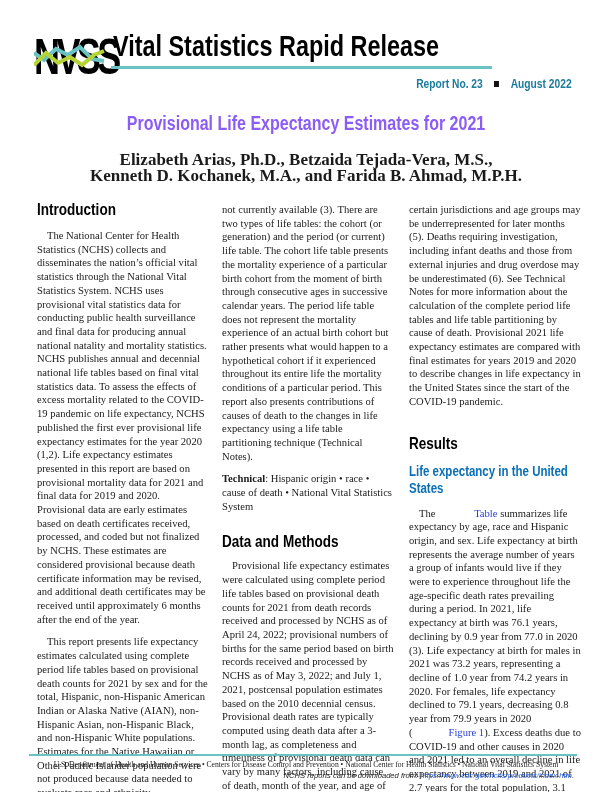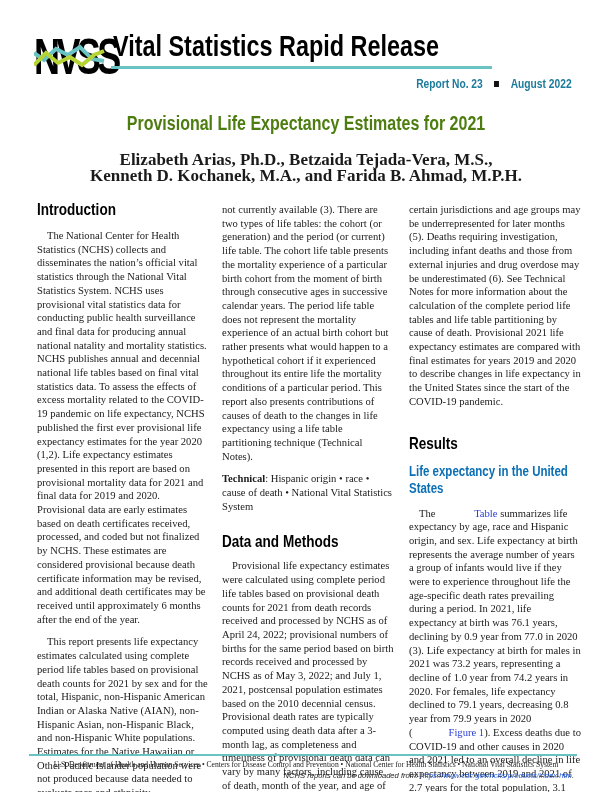--- a/index.html
+++ b/index.html
@@ -13,21 +13,21 @@
   .logo svg { position: absolute; left: 0; top: 0; }
   .series-title { position: absolute; left: 113px; top: 29px; font-family: "Liberation Sans", sans-serif;
                   font-weight: bold; font-size: 30px; color: #000; transform: scaleX(0.78);
                   transform-origin: left top; white-space: nowrap; letter-spacing: 0px; }
   .teal-rule { position: absolute; left: 111px; top: 66px; width: 381px; height: 3px; background: #69c3c3; }
   .report-meta { position: absolute; right: 40px; top: 77px; font-family: "Liberation Sans", sans-serif;
                  font-weight: bold; font-size: 12.5px; color: #1b7b9c; white-space: nowrap;
                  transform: scaleX(0.82); transform-origin: right top; }
   .report-meta .sq { display: inline-block; width: 6px; height: 6px; background: #111; margin: 0 14px 1px 14px; vertical-align: middle; }
   .doc-title { position: absolute; left: 0; width: 612px; top: 112px; text-align: center;
-               font-family: "Liberation Sans", sans-serif; font-weight: bold; font-size: 20px; color: #4d7c0f; }
+               font-family: "Liberation Sans", sans-serif; font-weight: bold; font-size: 20px; color: #8b5cf6; }
   .doc-title span { display: inline-block; transform: scaleX(0.8); transform-origin: center top; white-space: nowrap; }
   .authors { position: absolute; left: 90px; width: 432px; top: 152px; text-align: center;
              font-family: "Liberation Serif", serif; font-weight: bold; font-size: 17px; line-height: 16px; color: #1a1a1a; }
   .col { position: absolute; top: 199px; font-size: 10.6px; line-height: 13.7px; color: #1a1a1a; }
   .col1 { left: 37px; width: 172px; }
   .col2 { left: 222px; width: 172px; top: 203px; }
   .col3 { left: 409px; width: 172px; top: 203px; }
   .col p { margin: 0; }
   .col p.indent { text-indent: 10px; }
   .col p + p { margin-top: 9px; }

